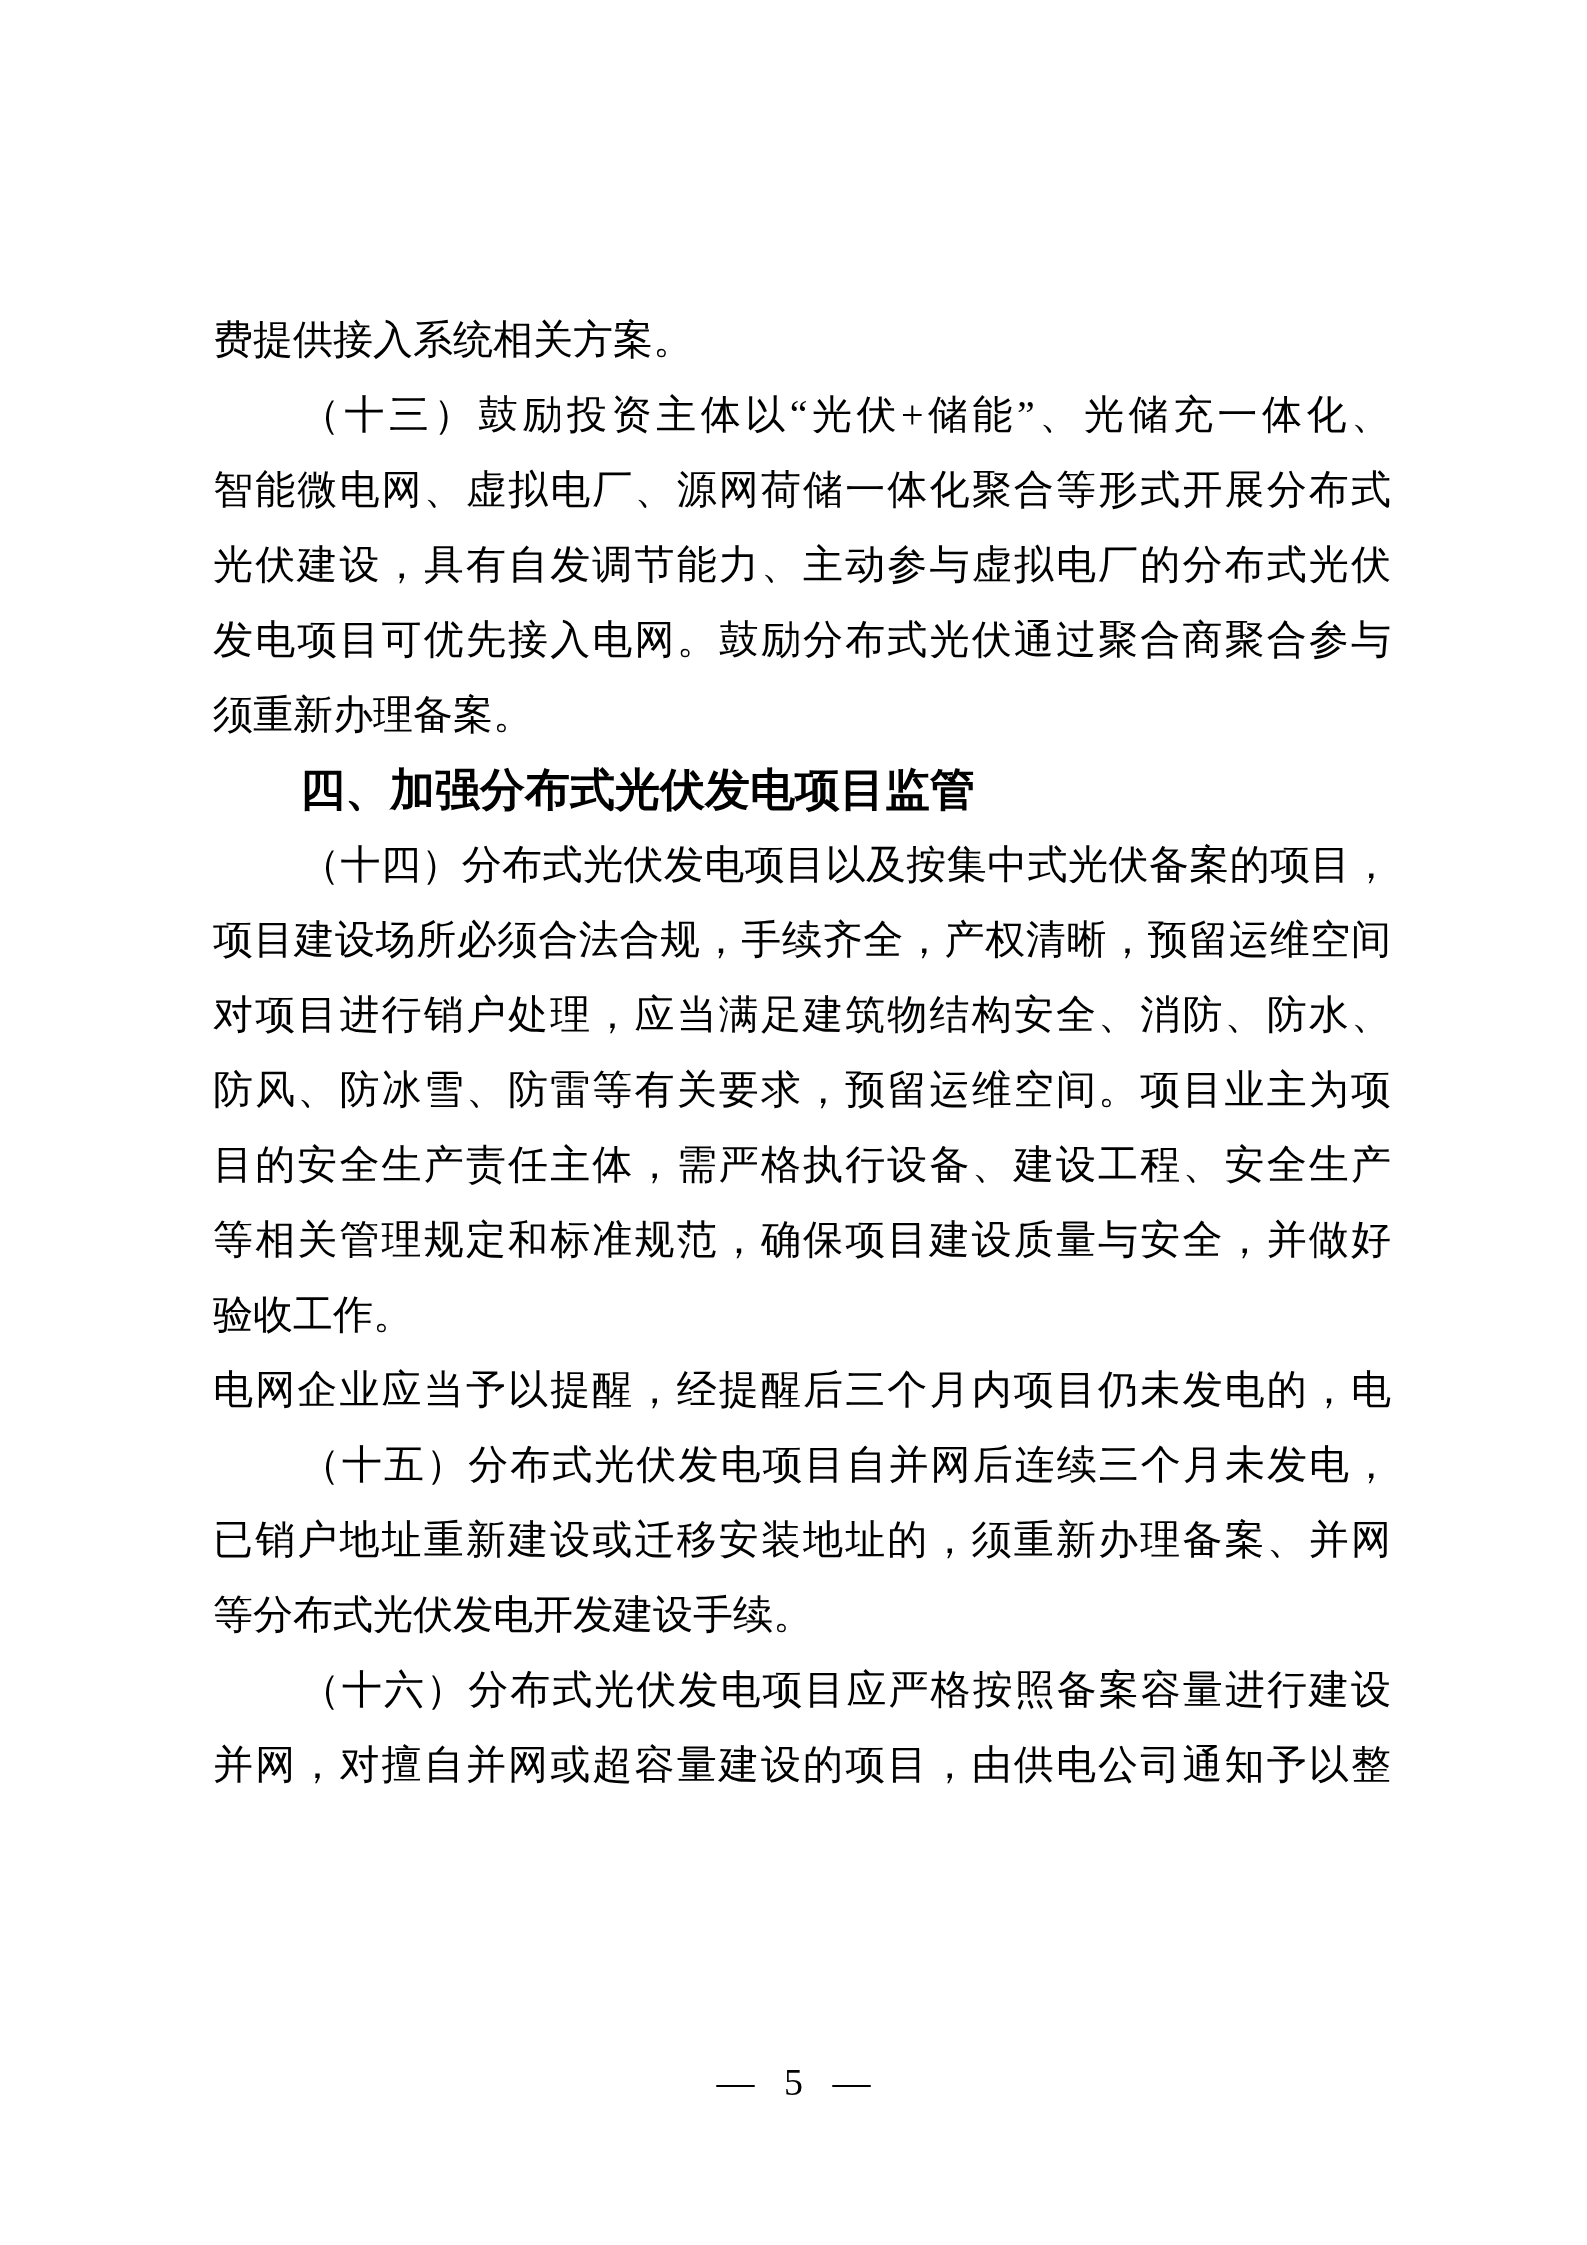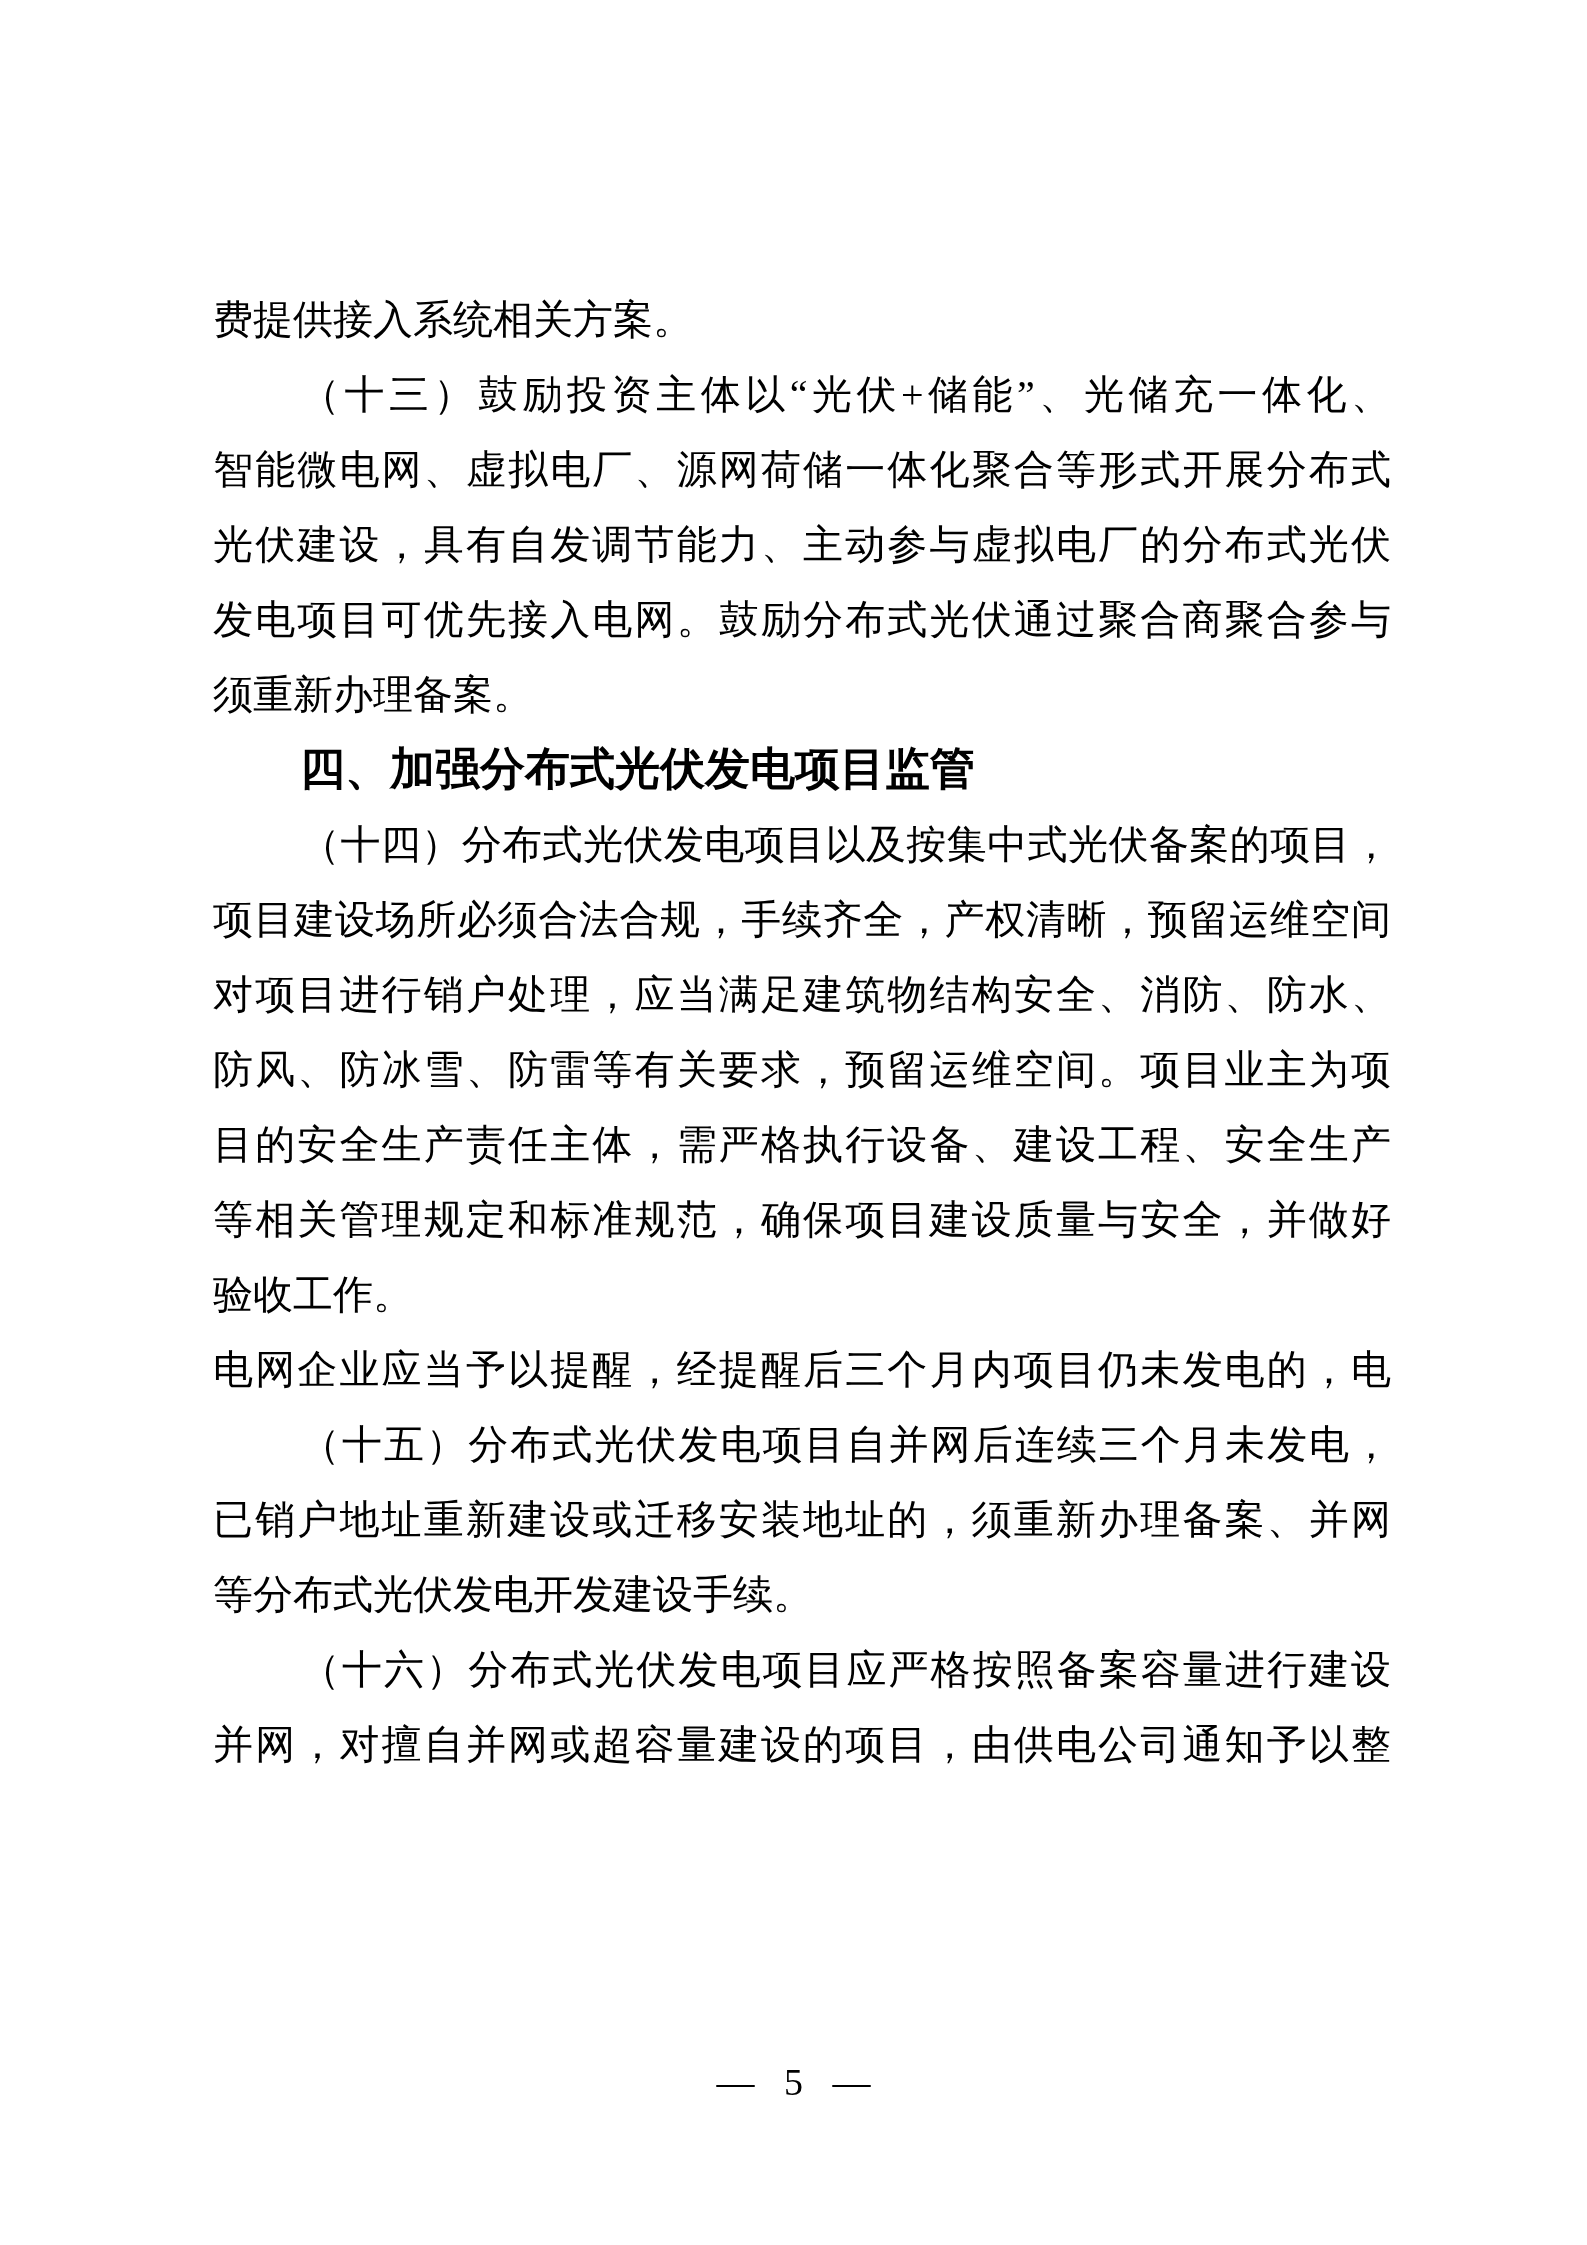--- a/index.html
+++ b/index.html
@@ -19,41 +19,41 @@
     position: absolute;
     left: 0;
     top: 0;
     width: 1587px;
     height: 2245px;
     background: #ffffff;
   }
   .doc-body {
     position: absolute;
     left: 213px;
-    top: 282px;
+    top: 302px;
     width: 1178px;
   }
   .line {
     height: 75px;
     line-height: 75px;
     font-size: 40px;
     letter-spacing: 0;
     text-align: justify;
     text-justify: inter-character;
     text-align-last: left;
     white-space: normal;
   }
   .line.justify {
     text-align-last: justify;
   }
   .line.indent {
     text-indent: 87px;
   }
   .line.heading {
-    font-family: Liberation Serif, serif;
+    font-family: Liberation Sans, sans-serif;
     font-weight: bold;
     font-size: 45px;
     text-align: center;
     text-align-last: left;
   }
   .footer {
     position: absolute;
     left: 0;
     top: 2052px;
     width: 1587px;

